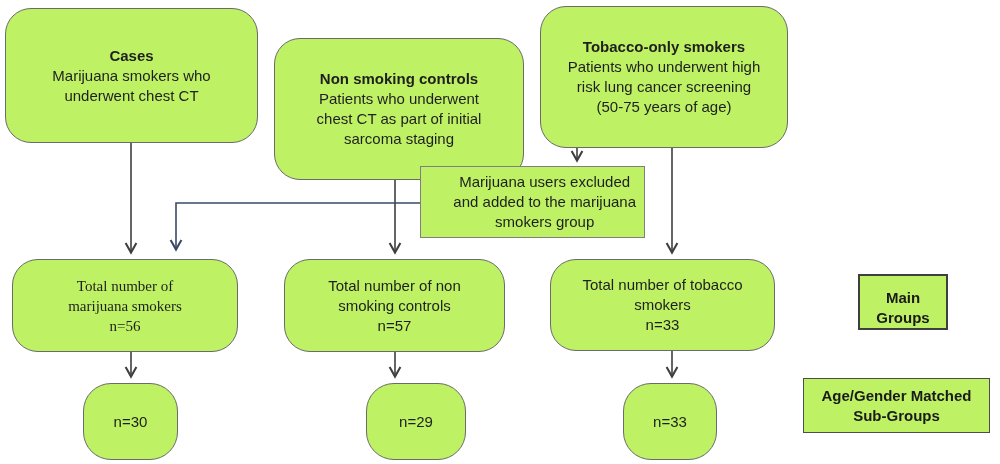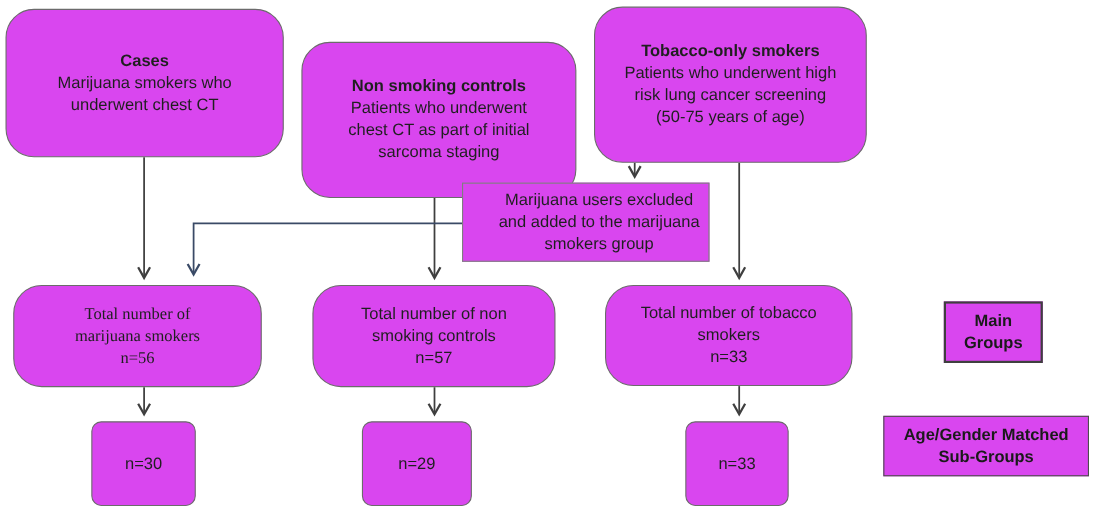--- a/index.html
+++ b/index.html
@@ -18,21 +18,21 @@
   #connectors {
     position: absolute;
     left: 0; top: 0;
     width: 1000px; height: 464px;
     z-index: 0;
     pointer-events: none;
   }
   .box {
     position: absolute;
     box-sizing: border-box;
-    background: #d946ef;
+    background: #bef264;
     border: 1.5px solid #6b6b6b;
     border-radius: 26px;
     display: flex;
     flex-direction: column;
     align-items: center;
     justify-content: center;
     text-align: center;
     color: #1f1f1f;
     font-size: 15px;
     line-height: 20px;
@@ -55,21 +55,21 @@
     font-weight: bold;
     color: #1a1a1a;
   }
   .legend-main {
     border: 2px solid #3f3f3f;
   }
   .legend-sub {
     border: 1.6px solid #4d4d4d;
   }
   .small-box {
-    border-radius: 9px;
+    border-radius: 28px;
   }
 </style>
 </head>
 <body>
 
 <div id="canvas">
 
   <svg id="connectors" viewBox="0 0 1000 464" xmlns="http://www.w3.org/2000/svg">
     <defs>
       <marker id="arrow-dark" viewBox="0 0 12 12" refX="9" refY="6" markerWidth="9" markerHeight="9" orient="auto-start-reverse">
@@ -140,29 +140,29 @@
   <div class="box" style="left:550px; top:259px; width:225px; height:92px; padding:0 14px;">
     <span class="body">Total number of tobacco
 smokers</span>
     <span class="body">n=33</span>
   </div>
 
   <div class="box small-box" style="left:83px; top:383px; width:95px; height:77px;">
     <span class="body">n=30</span>
   </div>
 
-  <div class="box small-box" style="left:329px; top:383px; width:100px; height:77px;">
+  <div class="box small-box" style="left:366px; top:383px; width:100px; height:77px;">
     <span class="body">n=29</span>
   </div>
 
   <div class="box small-box" style="left:623px; top:383px; width:94px; height:77px;">
     <span class="body">n=33</span>
   </div>
 
-  <div class="box legend-box legend-main" style="left:858px; top:274px; width:90px; height:56px;">
+  <div class="box legend-box legend-main" style="left:858px; top:274px; width:90px; height:56px;justify-content:flex-end;">
     <span>Main
 Groups</span>
   </div>
 
   <div class="box legend-box legend-sub" style="left:803px; top:378px; width:187px; height:55px;">
     <span>Age/Gender Matched
 Sub-Groups</span>
   </div>
 
 </div>

